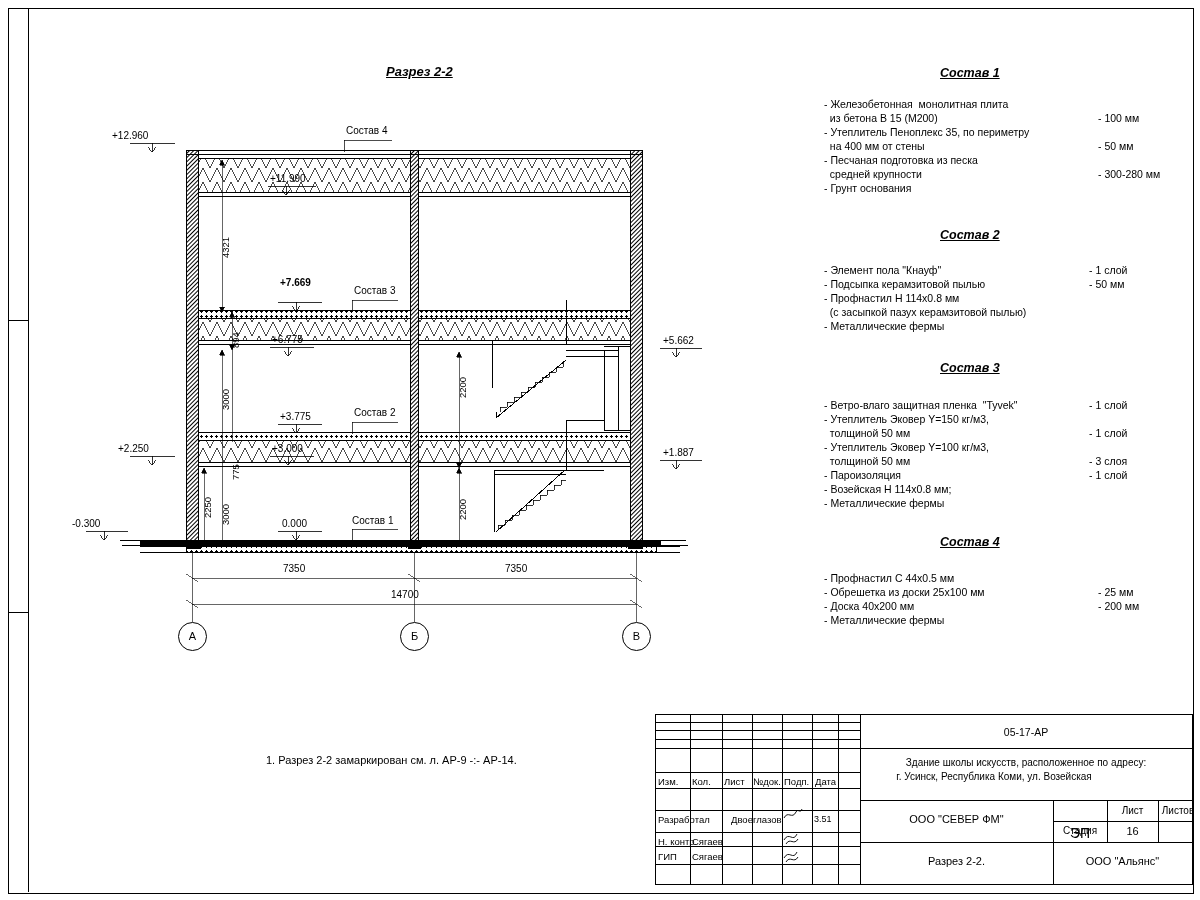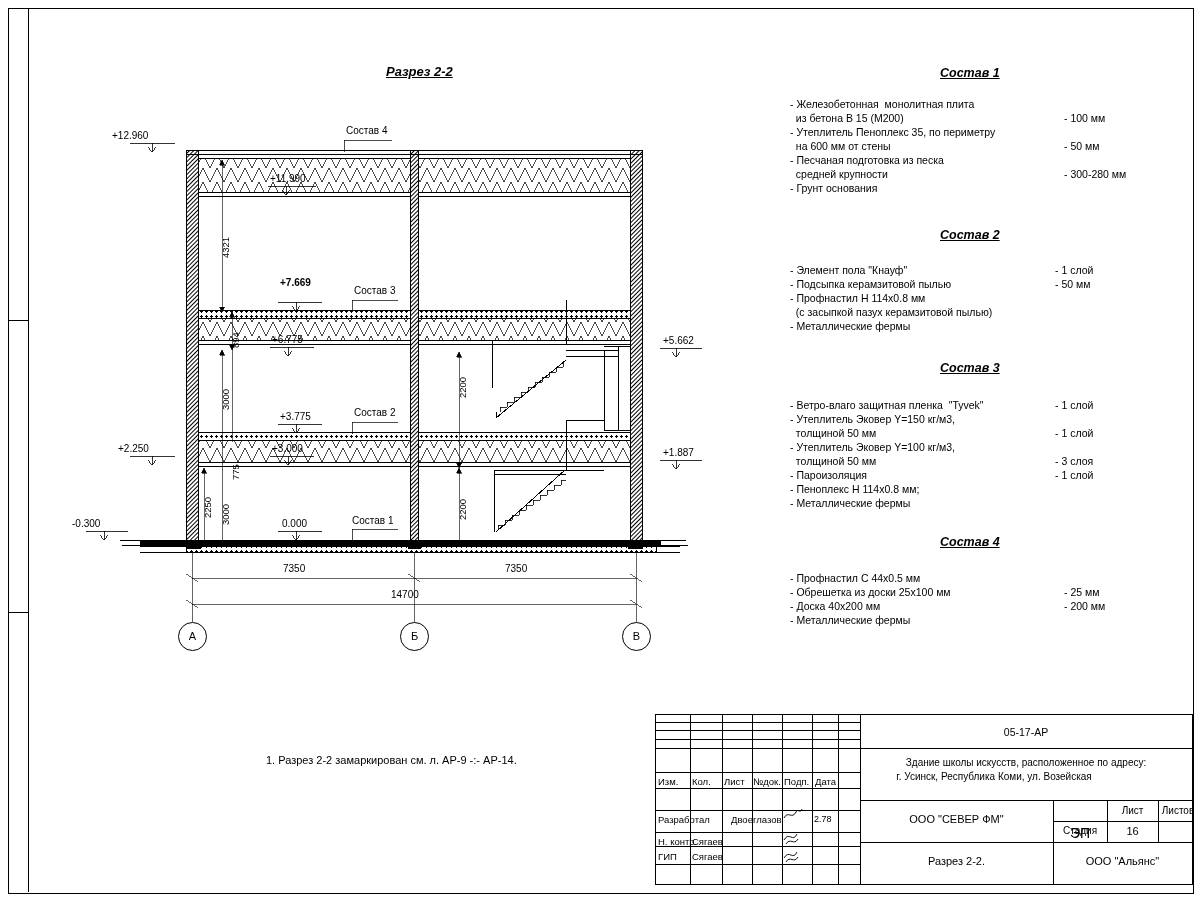--- a/index.html
+++ b/index.html
@@ -6,21 +6,21 @@
   body{width:1200px;height:900px;position:relative;overflow:hidden;
        font-family:"Liberation Sans", sans-serif;color:#000;}
   .sheet{position:absolute;left:0;top:0;width:1200px;height:900px;}
   
   .frame-outer{position:absolute;left:8px;top:8px;width:1184px;height:884px;border:1px solid #000;}
   .frame-left-v{position:absolute;left:28px;top:8px;width:0;height:884px;border-left:1px solid #000;}
   .frame-tick{position:absolute;left:8px;width:20px;height:0;border-top:1px solid #000;}
   .t1{top:320px;} .t2{top:612px;}
   .title{position:absolute;font-style:italic;font-weight:bold;font-size:13px;text-decoration:underline;}
   .lbl{position:absolute;font-size:10px;white-space:nowrap;}
-  .spec{position:absolute;font-size:10.5px;line-height:14.2px;white-space:pre;}
+  .spec{position:absolute;font-size:10.5px;line-height:14.2px;white-space:pre;margin-left:34px;}
   .spec-title{position:absolute;font-style:italic;font-weight:bold;font-size:12.5px;text-decoration:underline;}
   .note{position:absolute;font-size:11px;}
   .circ{position:absolute;border:1px solid #000;border-radius:50%;text-align:center;font-size:11px;}
   .vtext{position:absolute;font-size:9.5px;transform:rotate(-90deg);transform-origin:left top;white-space:nowrap;}
   .tbtxt{position:absolute;font-size:10px;white-space:nowrap;}
   .tbc{position:absolute;font-size:10.5px;text-align:center;white-space:nowrap;}
   svg{position:absolute;left:0;top:0;overflow:visible;}
 </style>
 </head>
 <body>
@@ -251,21 +251,21 @@
   <div class="circ" style="left:622px;top:622px;width:27px;height:27px;line-height:27px;">В</div>
 
   <div class="note" style="left:266px;top:754px;">1. Разрез 2-2 замаркирован см. л. АР-9 -:- АР-14.</div>
 
   <div class="spec-title" style="left:940px;top:66px;">Состав 1</div>
   <div>
     <div class="spec" style="left:790px;top:97px;">- Железобетонная  монолитная плита</div>
     <div class="spec" style="left:790px;top:111px;">  из бетона В 15 (М200)</div>
     <div class="spec" style="left:1064px;top:111px;">- 100 мм</div>
     <div class="spec" style="left:790px;top:125px;">- Утеплитель Пеноплекс 35, по периметру</div>
-    <div class="spec" style="left:790px;top:139px;">  на 600 мм от стены</div>
+    <div class="spec" style="left:790px;top:139px;">  на 400 мм от стены</div>
     <div class="spec" style="left:1064px;top:139px;">- 50 мм</div>
     <div class="spec" style="left:790px;top:153px;">- Песчаная подготовка из песка</div>
     <div class="spec" style="left:790px;top:167px;">  средней крупности</div>
     <div class="spec" style="left:1064px;top:167px;">- 300-280 мм</div>
     <div class="spec" style="left:790px;top:181px;">- Грунт основания</div>
   </div>
 
   <div class="spec-title" style="left:940px;top:228px;">Состав 2</div>
   <div>
     <div class="spec" style="left:790px;top:263px;">- Элемент пола "Кнауф"</div>
@@ -282,21 +282,21 @@
     <div class="spec" style="left:790px;top:398px;">- Ветро-влаго защитная пленка  "Tyvek"</div>
     <div class="spec" style="left:1055px;top:398px;">- 1 слой</div>
     <div class="spec" style="left:790px;top:412px;">- Утеплитель Эковер Y=150 кг/м3,</div>
     <div class="spec" style="left:790px;top:426px;">  толщиной 50 мм</div>
     <div class="spec" style="left:1055px;top:426px;">- 1 слой</div>
     <div class="spec" style="left:790px;top:440px;">- Утеплитель Эковер Y=100 кг/м3,</div>
     <div class="spec" style="left:790px;top:454px;">  толщиной 50 мм</div>
     <div class="spec" style="left:1055px;top:454px;">- 3 слоя</div>
     <div class="spec" style="left:790px;top:468px;">- Пароизоляция</div>
     <div class="spec" style="left:1055px;top:468px;">- 1 слой</div>
-    <div class="spec" style="left:790px;top:482px;">- Пеноплекс Н 114х0.8 мм;</div>
+    <div class="spec" style="left:790px;top:482px;">- Возейская Н 114х0.8 мм;</div>
     <div class="spec" style="left:790px;top:496px;">- Металлические фермы</div>
   </div>
 
   <div class="spec-title" style="left:940px;top:535px;">Состав 4</div>
   <div>
     <div class="spec" style="left:790px;top:571px;">- Профнастил С 44х0.5 мм</div>
     <div class="spec" style="left:790px;top:585px;">- Обрешетка из доски 25х100 мм</div>
     <div class="spec" style="left:1064px;top:585px;">- 25 мм</div>
     <div class="spec" style="left:790px;top:599px;">- Доска 40х200 мм</div>
     <div class="spec" style="left:1064px;top:599px;">- 200 мм</div>
@@ -345,21 +345,21 @@
 
   <div class="tbtxt" style="left:658px;top:776px;font-size:9.5px;">Изм.</div>
   <div class="tbtxt" style="left:692px;top:776px;font-size:9.5px;">Кол.</div>
   <div class="tbtxt" style="left:724px;top:776px;font-size:9.5px;">Лист</div>
   <div class="tbtxt" style="left:753px;top:776px;font-size:9.5px;">№док.</div>
   <div class="tbtxt" style="left:784px;top:776px;font-size:9.5px;">Подп.</div>
   <div class="tbtxt" style="left:815px;top:776px;font-size:9.5px;">Дата</div>
 
   <div class="tbtxt" style="left:658px;top:814px;font-size:9.5px;">Разработал</div>
   <div class="tbtxt" style="left:692px;top:814px;font-size:9.5px;padding-left:39px;">Двоеглазов</div>
-  <div class="tbtxt" style="left:814px;top:814px;font-size:9px;">2.78</div>
+  <div class="tbtxt" style="left:814px;top:814px;font-size:9px;">3.51</div>
 
   <div class="tbtxt" style="left:658px;top:836px;font-size:9.5px;">Н. контр.</div>
   <div class="tbtxt" style="left:692px;top:836px;font-size:9.5px;">Сягаев</div>
 
   <div class="tbtxt" style="left:658px;top:851px;font-size:9.5px;">ГИП</div>
   <div class="tbtxt" style="left:692px;top:851px;font-size:9.5px;">Сягаев</div>
 
   <svg width="1200" height="900">
     <g stroke="#000" fill="none" stroke-width="0.9">
       <path d="M784 818 c4 -8 8 2 12 -6 c2 -4 4 2 6 -3"></path>

